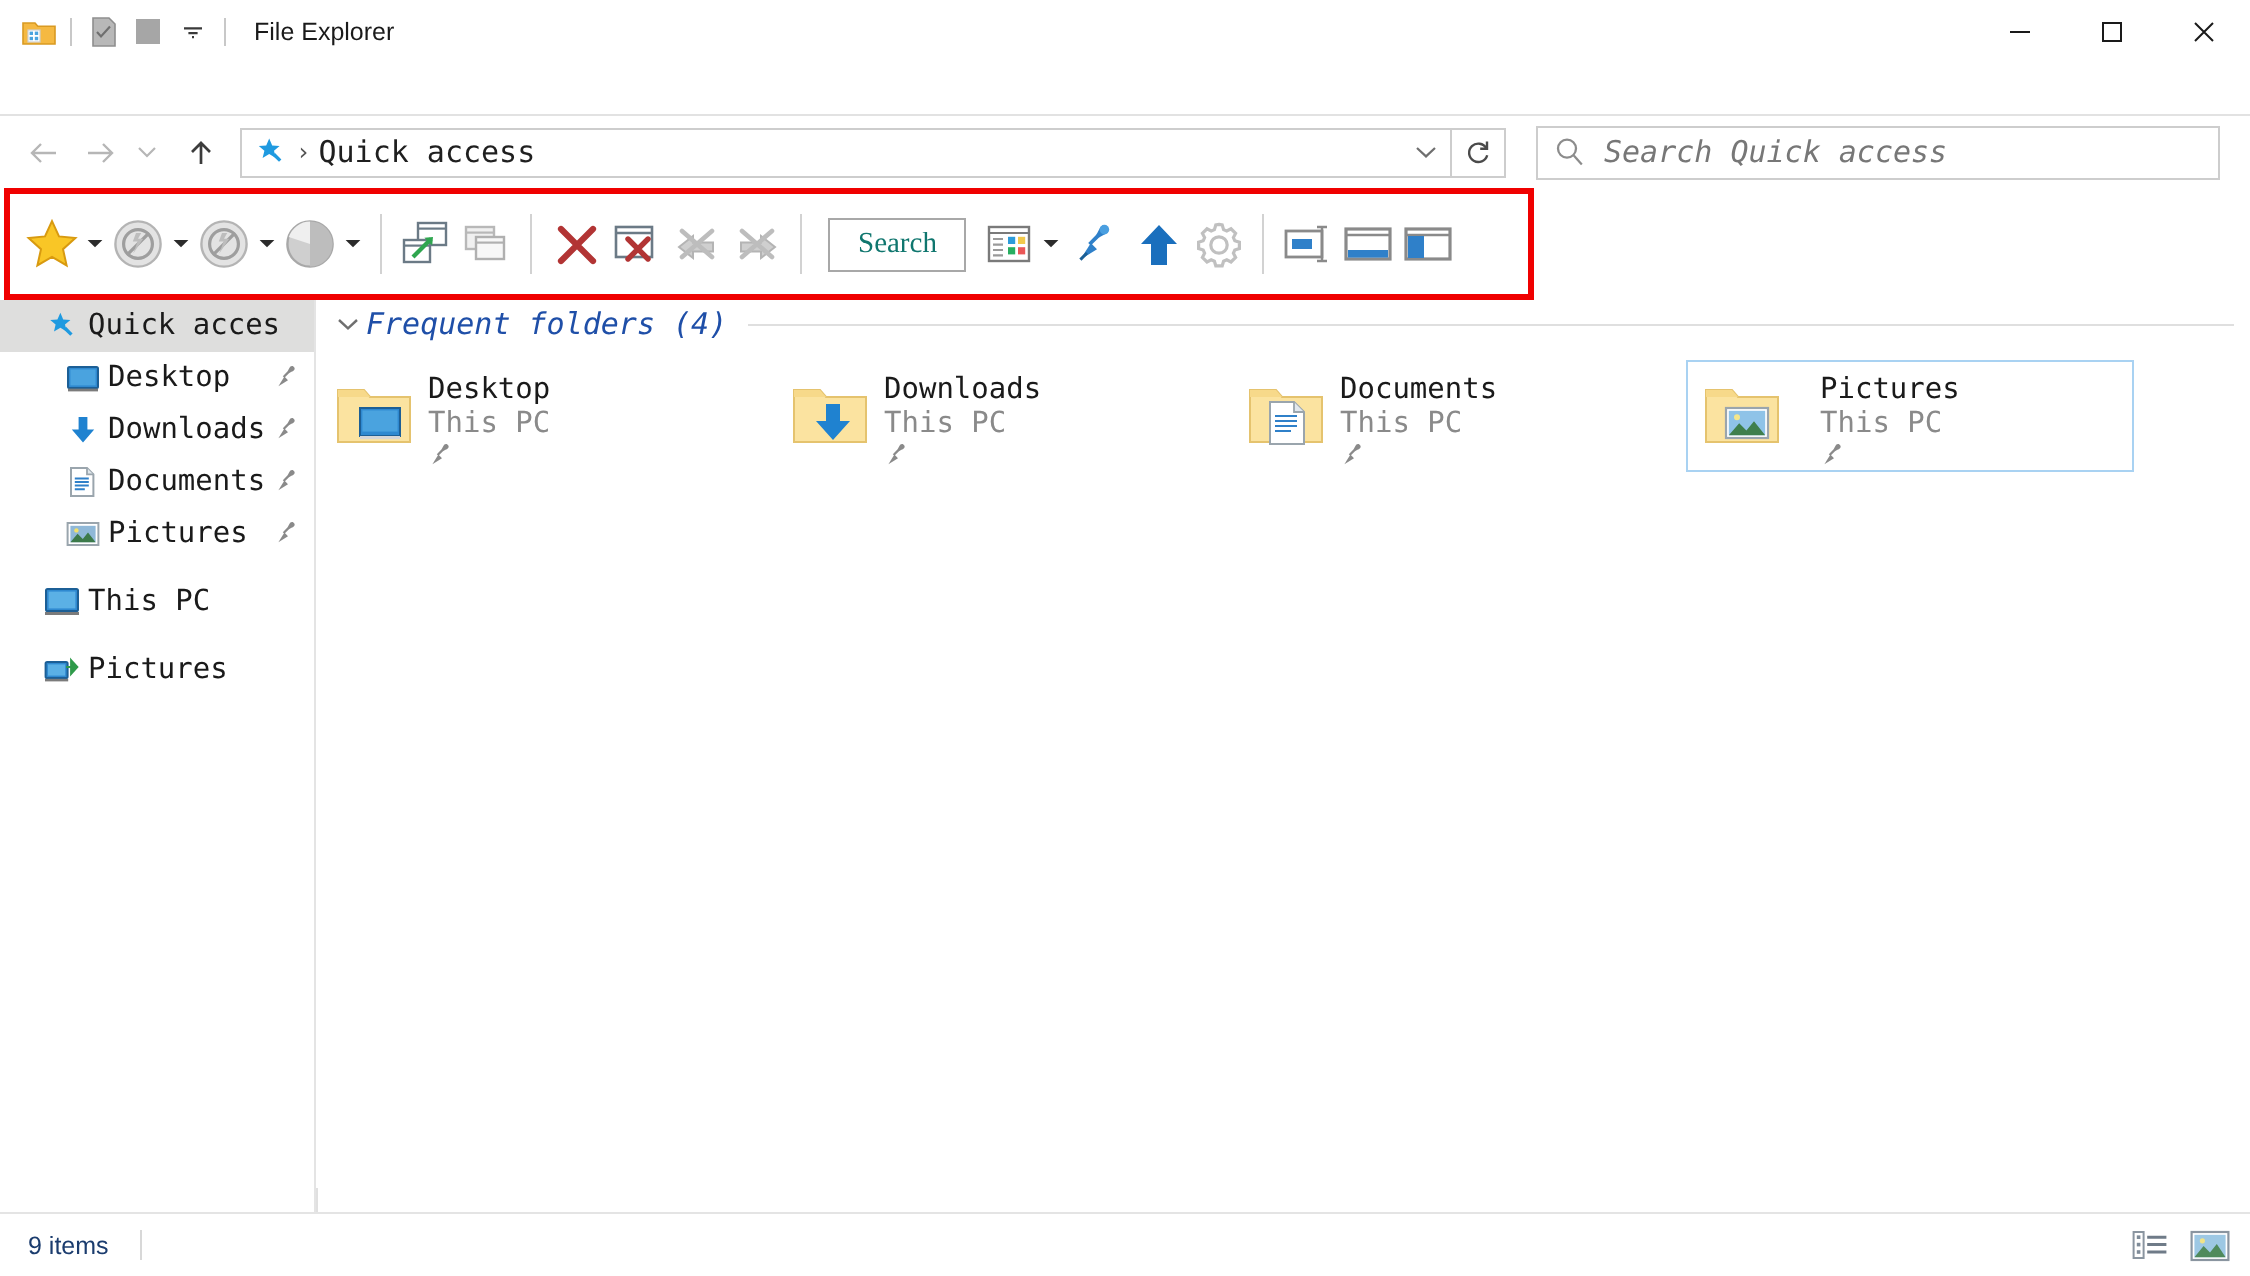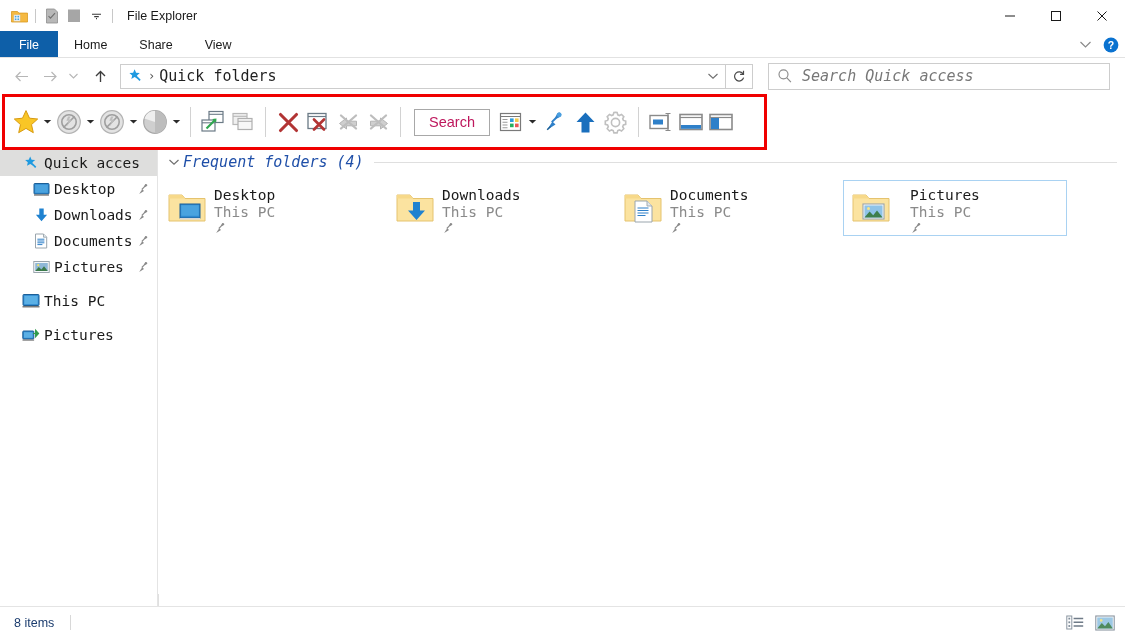--- a/index.html
+++ b/index.html
@@ -150,22 +150,22 @@
     width: 13px; height: 36px;
     display: flex; align-items: center; justify-content: center;
   }
   .tb-sep {
     width: 1px; height: 30px; background: #d2d2d2; margin: 0 7px;
   }
   .tb-searchbtn {
     border: 1px solid #a8a8a8; background: #fff;
     height: 27px; padding: 0 14px;
     display: flex; align-items: center; justify-content: center;
-    font-family: Liberation Sans, sans-serif;
-    font-size: 14.5px; color: #be185d;
+    font-family: Liberation Serif, serif;
+    font-size: 14.5px; color: #0f766e;
     margin: 0 6px;
   }
 
   
   .sidebar {
     position: absolute; left: 0; top: 150px;
     width: 158px; height: 456px;
     background: #ffffff;
     border-right: 1px solid #e4e4e4;
     overflow: hidden;
@@ -326,39 +326,20 @@
           </svg>
       </div>
       <div class="winbtn">
         <svg width="12" height="12" viewBox="0 0 12 12">
             <path d="M1.5 1.5l9 9M10.5 1.5l-9 9" stroke="#1a1a1a" stroke-width="1"></path>
           </svg>
       </div>
     </div>
   </div>
 
-  <div class="ribbon">
-    <div class="tab file">File</div>
-    <div class="tab">Home</div>
-    <div class="tab">Share</div>
-    <div class="tab">View</div>
-    <div class="ribbon-right">
-      <div class="chev-down">
-        <svg width="13" height="9" viewBox="0 0 13 9">
-            <path d="M1.5 2l5 5 5-5" fill="none" stroke="#8a8a8a" stroke-width="1.2"></path>
-          </svg>
-      </div>
-      <div class="help-ico">
-        <svg width="16" height="16" viewBox="0 0 16 16">
-          <circle cx="8" cy="8" r="7.4" fill="#0a72d0"></circle>
-          <text x="8" y="11.8" font-size="10.5" font-family="Liberation Sans, sans-serif" fill="#ffffff" text-anchor="middle" font-weight="bold">?</text>
-        </svg>
-      </div>
-    </div>
-  </div>
   <div class="ribbon-underline"></div>
 
   <div class="addrrow">
     <div class="navbtn back">
       <svg width="16" height="13" viewBox="0 0 16 13">
           <path d="M14 6.5H2M6.5 2L2 6.5 6.5 11" fill="none" stroke="#b6b6b6" stroke-width="1.2"></path>
         </svg>
     </div>
     <div class="navbtn fwd">
       <svg width="16" height="13" viewBox="0 0 16 13">
@@ -377,21 +358,21 @@
     </div>
 
     <div class="addrbox">
       <div class="addr-crumb-ico">
         <svg width="16" height="16" viewBox="0 0 16 16">
           <path d="M7.6 1.2l1.5 3.5 3.7.3-2.8 2.4.9 3.6-3.3-2-3.3 2 .9-3.6L2.4 5l3.7-.3z" fill="#1f9ae0"></path>
           <path d="M10.5 8.5l3.2 3.2-1.2 1.2-3.2-3.2z" fill="#1f9ae0"></path>
         </svg>
       </div>
       <span class="crumb-sep">›</span>
-      <span class="crumb-text">Quick folders</span>
+      <span class="crumb-text">Quick access</span>
       <div class="addr-chev">
         <svg width="12" height="8" viewBox="0 0 12 8">
             <path d="M1.5 2l4.5 4.2L10.5 2" fill="none" stroke="#6f6f6f" stroke-width="1.1"></path>
           </svg>
       </div>
     </div>
 
     <div class="refreshbox">
       <svg width="14" height="14" viewBox="0 0 14 14">
         <path d="M11.2 5.2A4.6 4.6 0 1 0 11.6 8.6" fill="none" stroke="#4a4a4a" stroke-width="1.2"></path>
@@ -805,21 +786,21 @@
           </span>
         </span>
       </div>
 
     </div>
   </div>
 
   <div class="vline"></div>
 
   <div class="statusbar">
-    <span class="status-text">8 items</span>
+    <span class="status-text">9 items</span>
     <span class="status-sep"></span>
     <span class="status-views">
       <span class="view-btn">
         <svg width="18" height="15" viewBox="0 0 18 15">
           <rect x="0.8" y="1" width="5" height="13" fill="#ffffff" stroke="#8a95a0" stroke-width="1"></rect>
           <rect x="2.4" y="2.7" width="1.8" height="1.8" fill="#7e8b98"></rect>
           <rect x="2.4" y="6.4" width="1.8" height="1.8" fill="#7e8b98"></rect>
           <rect x="2.4" y="10.1" width="1.8" height="1.8" fill="#7e8b98"></rect>
           <path d="M7.6 3.6h9.6M7.6 7.3h9.6M7.6 11h9.6" stroke="#6f7b88" stroke-width="1.5"></path>
         </svg>

